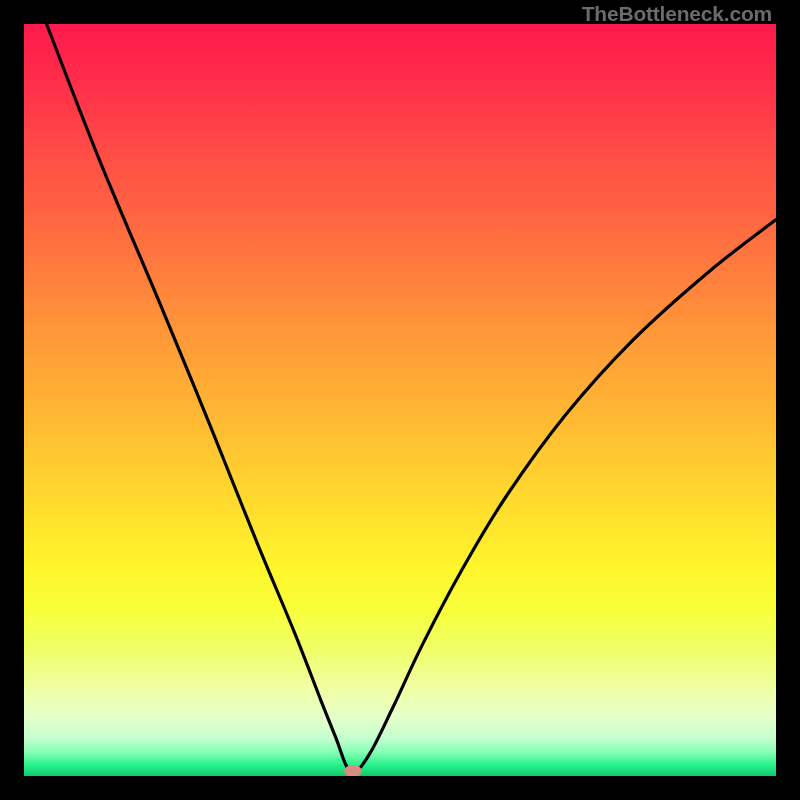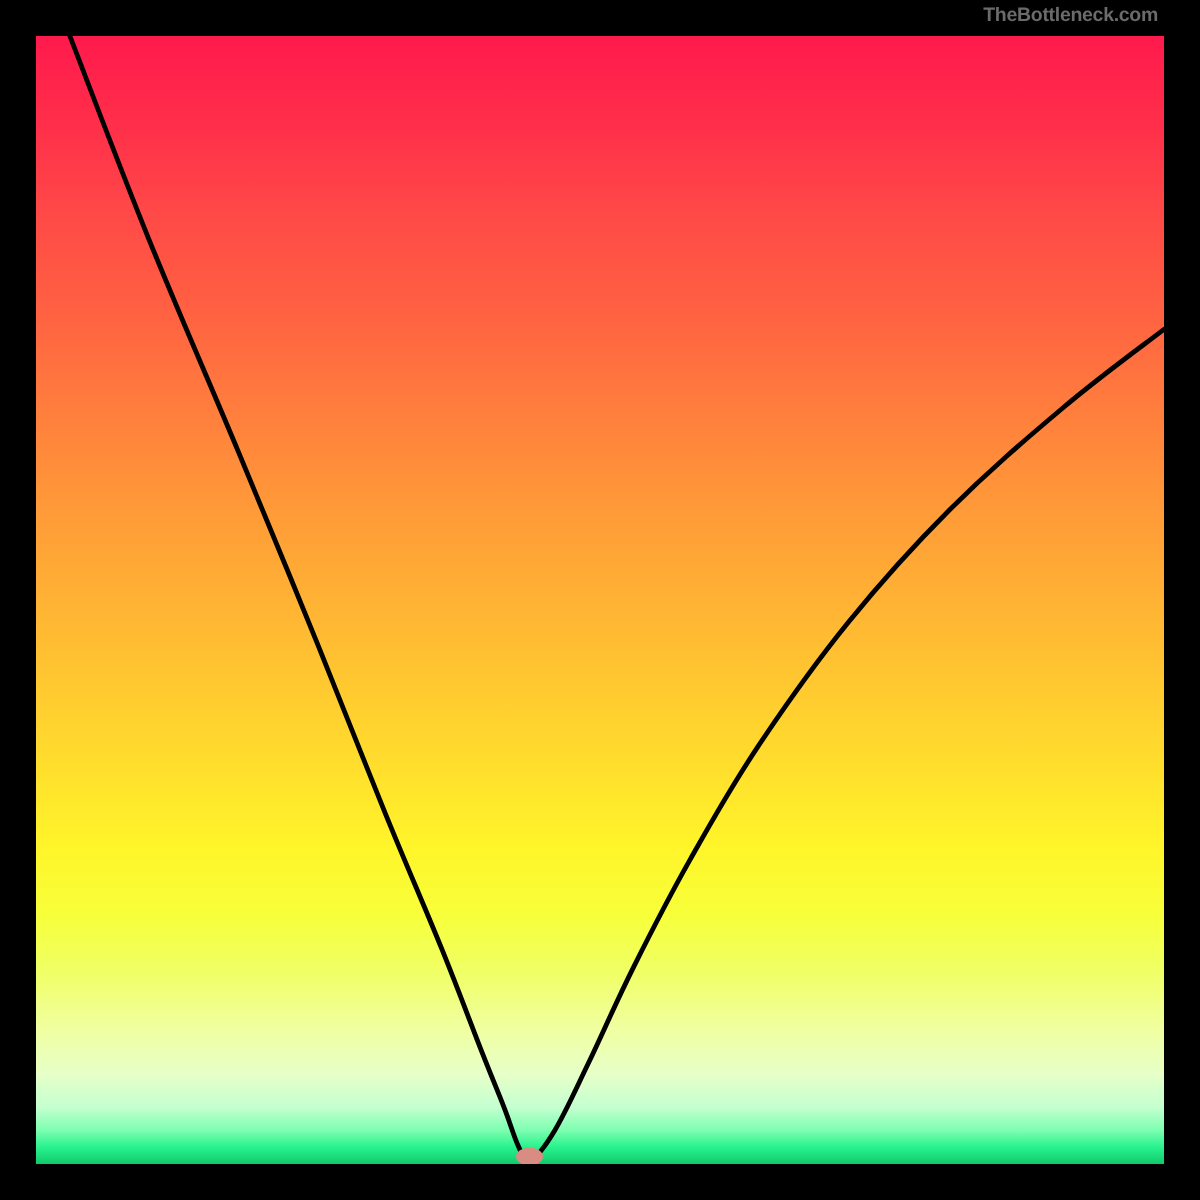--- a/index.html
+++ b/index.html
@@ -45,21 +45,21 @@
       #18d877 99.5%,
       #12c869 100%
     );
     overflow: hidden;
   }
   .watermark {
     position: absolute;
     top: 2px;
     right: 28px;
     font-family: Arial, Helvetica, sans-serif;
-    font-size: 13px;
+    font-size: 21px;
     font-weight: 600;
     color: #6b6b6b;
     letter-spacing: -0.2px;
   }
   svg.curve {
     position: absolute;
     left: 0;
     top: 0;
     width: 752px;
     height: 752px;

